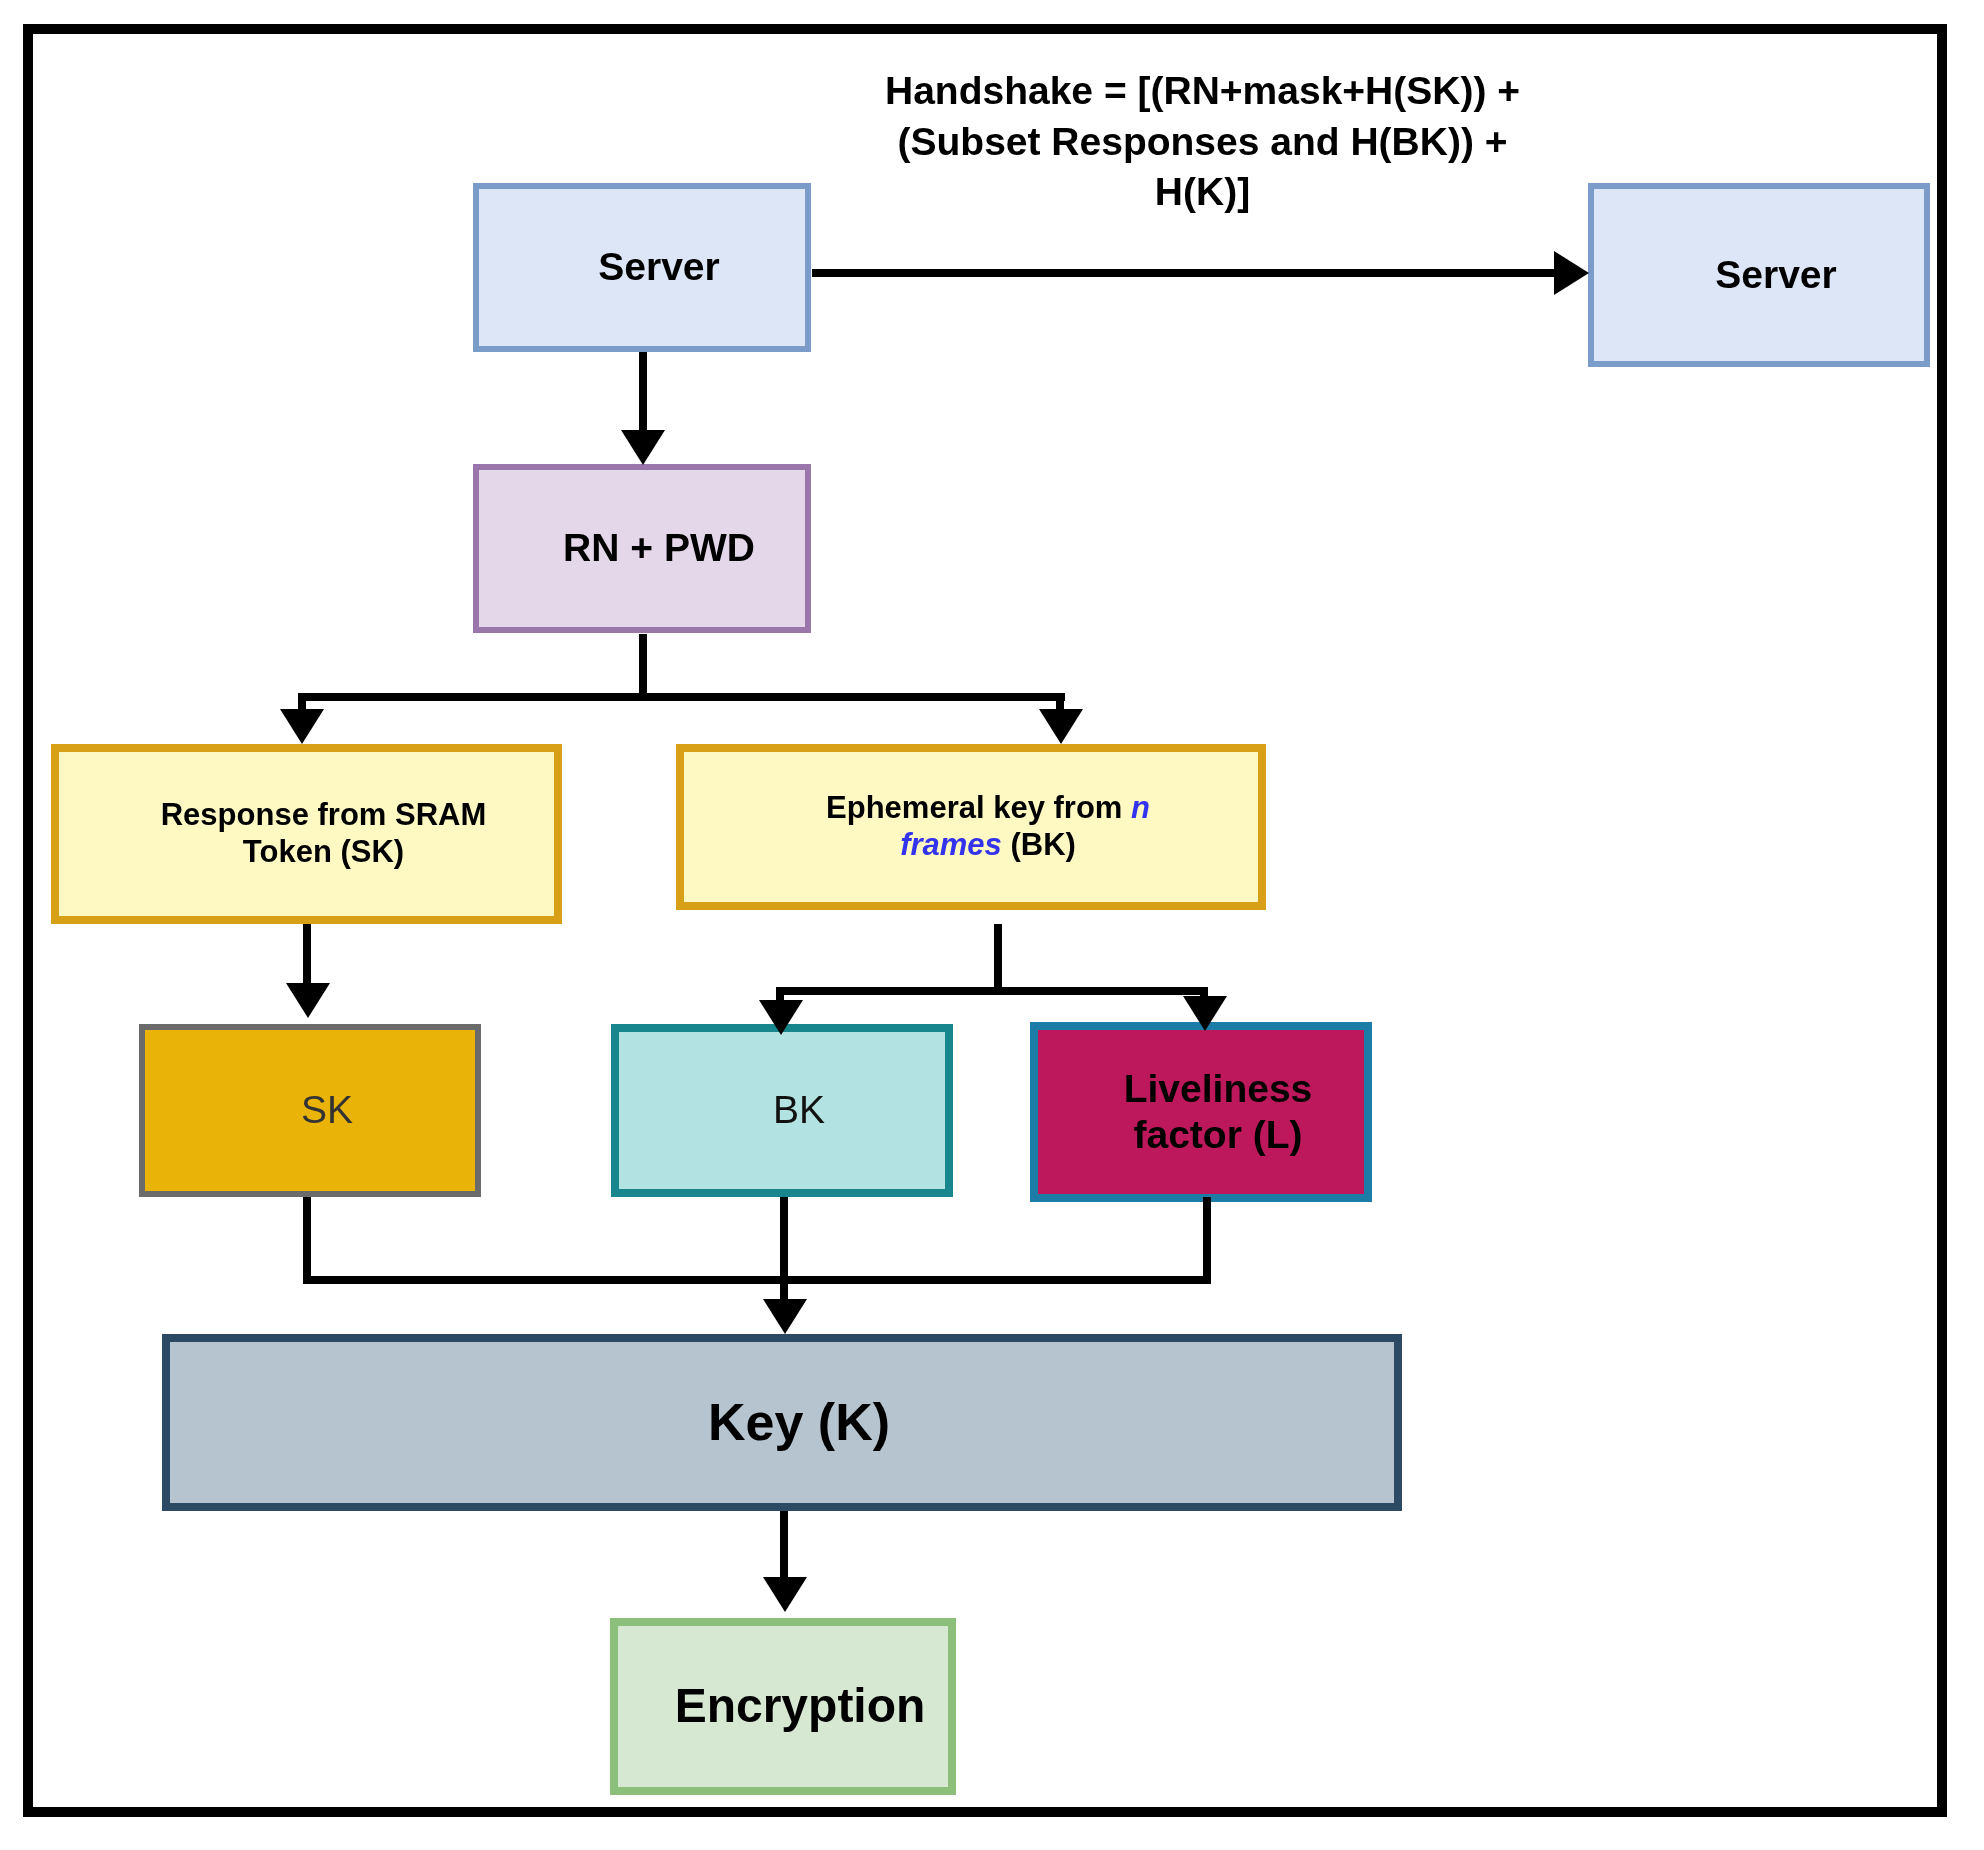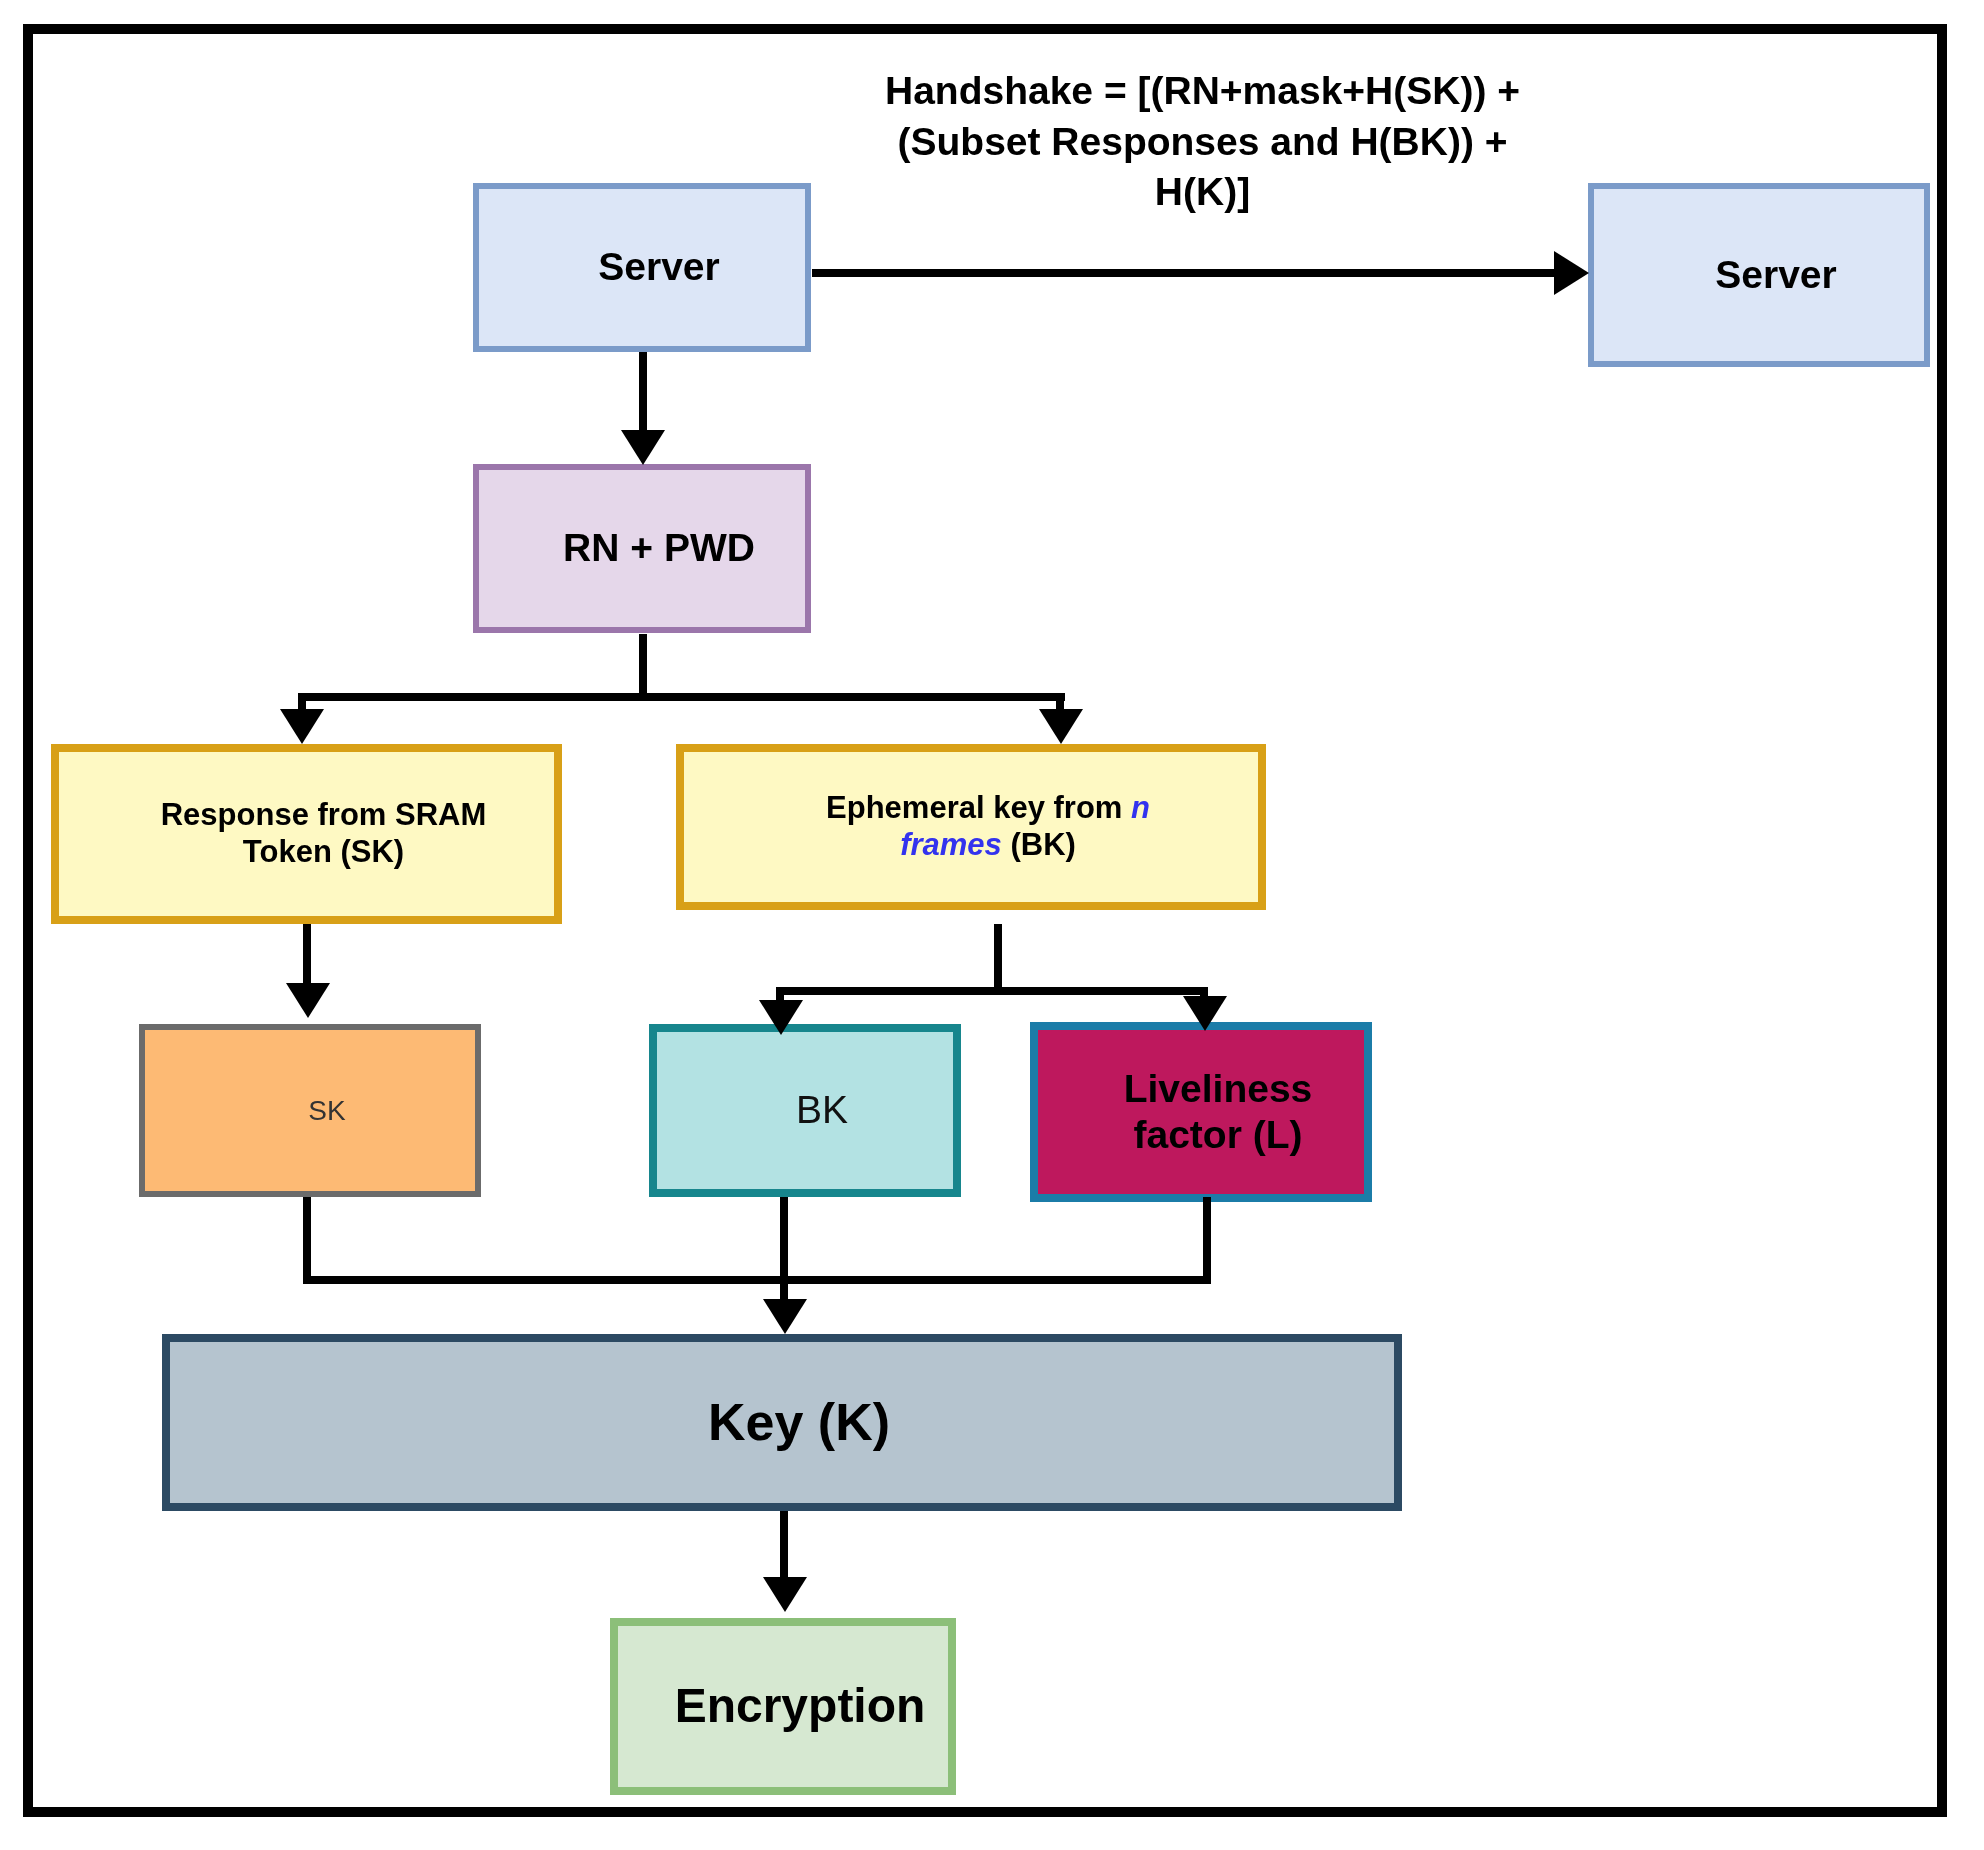--- a/index.html
+++ b/index.html
@@ -52,23 +52,23 @@
     background: #e5d7ea;
     border: 6.8px solid #9b76ab;
     font-size: 39px;
   }
   .n-orange {
     background: #fef9c3;
     border: 8.3px solid #d8a017;
     font-size: 31px;
   }
   .n-sk {
-    background: #fdba74;
+    background: #eab308;
     border: 6.8px solid #6b6b6b;
-    font-size: 28px;
+    font-size: 39px;
     font-weight: normal;
     color: #333333;
   }
   .n-bk {
     background: #b3e2e3;
     border: 8.3px solid #17868d;
     font-size: 39px;
     font-weight: normal;
     color: #111111;
   }
@@ -163,21 +163,21 @@
     <span class="lbl">
       <span>Ephemeral key from </span><span class="italic-blue">n</span><br>
       <span class="italic-blue">frames</span><span> (BK)</span>
     </span>
   </div>
 
   <div class="node n-sk" style="left:139px; top:1024px; width:342px; height:173px;">
     <span class="lbl">SK</span>
   </div>
 
-  <div class="node n-bk" style="left:649px; top:1024px; width:312px; height:173px;">
+  <div class="node n-bk" style="left:611px; top:1024px; width:342px; height:173px;">
     <span class="lbl">BK</span>
   </div>
 
   <div class="node n-live" style="left:1030px; top:1022px; width:342px; height:180px;">
     <span class="lbl">
       <span>Liveliness</span><br>
       <span>factor (L)</span>
     </span>
   </div>
 

